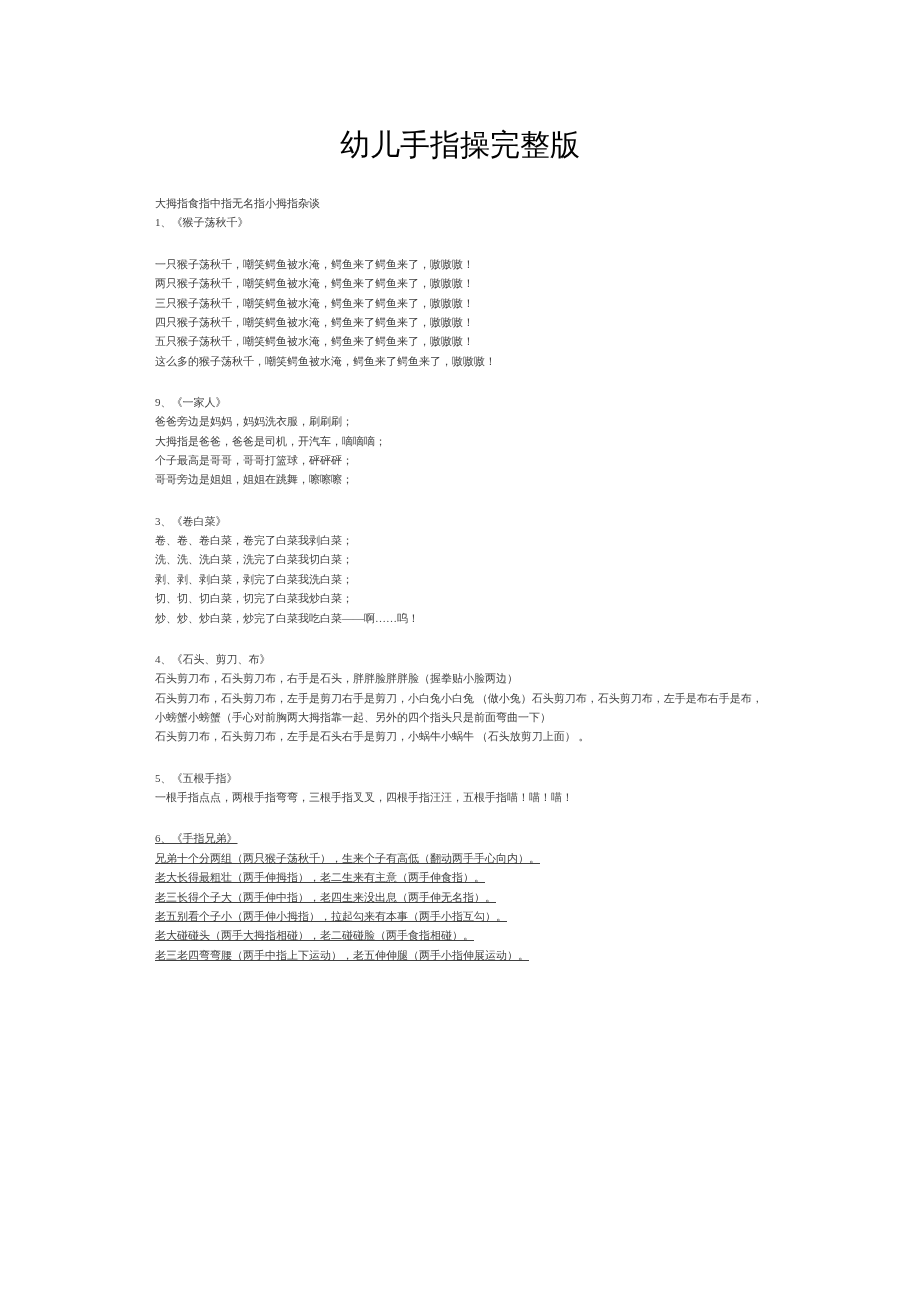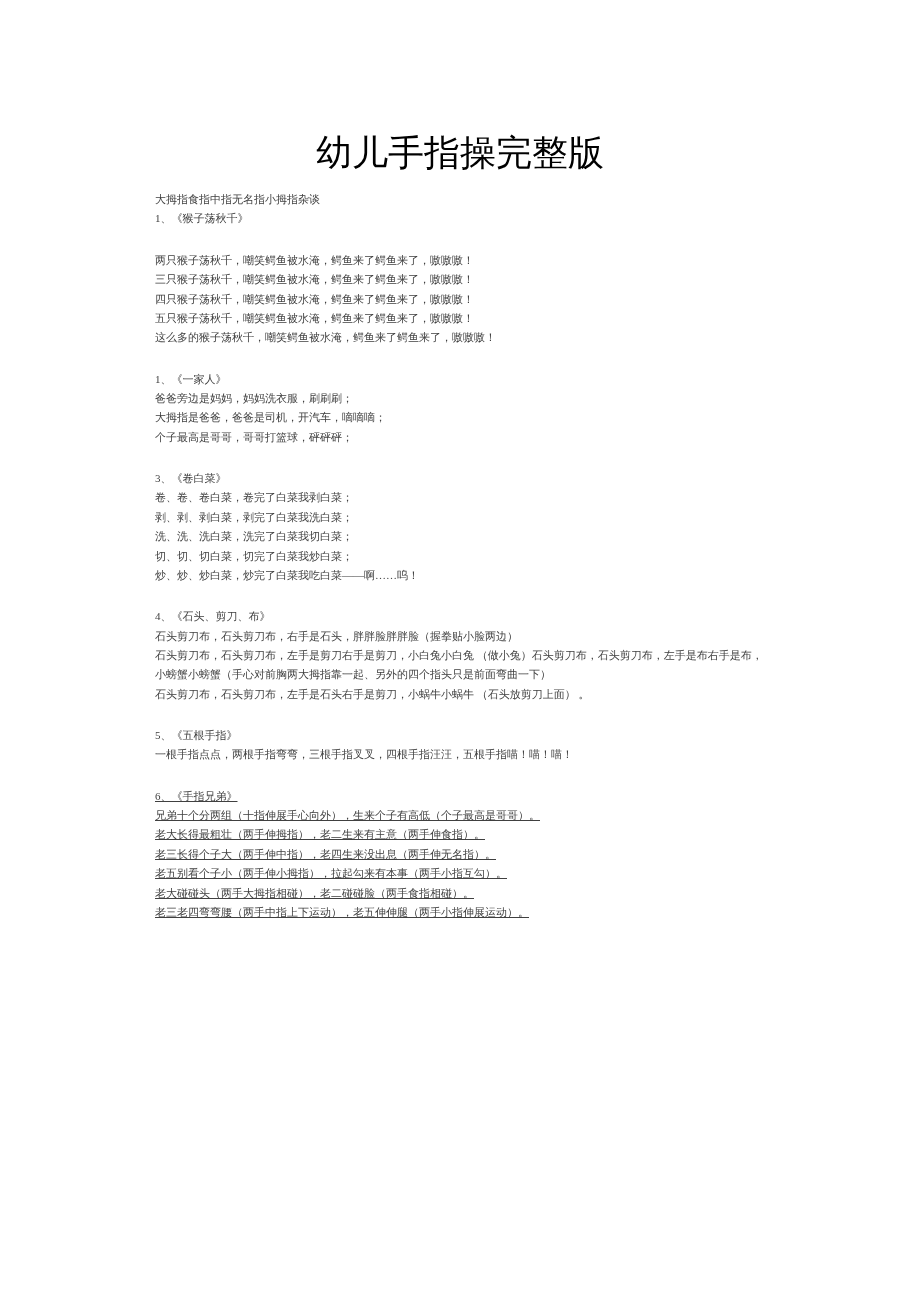--- a/index.html
+++ b/index.html
@@ -10,24 +10,24 @@
     }
     .page {
       width: 920px;
       min-height: 1302px;
       padding: 105px 155px 100px 155px;
       box-sizing: border-box;
       background: #ffffff;
     }
     .title {
       text-align: center;
-      font-size: 36px;
+      font-size: 30px;
       font-weight: normal;
       font-family: "Microsoft YaHei", "微软雅黑", sans-serif;
-      margin-bottom: 12px;
+      margin-bottom: 28px;
       color: #000;
     }
     .content {
       font-size: 11px;
       line-height: 1.76;
       color: #404040;
     }
     .para {
       margin: 0;
     }
@@ -38,58 +38,60 @@
 </head>
 <body>
 
 <div class="page">
   <h1 class="title">幼儿手指操完整版</h1>
   <div class="content">
     <p class="para">大拇指食指中指无名指小拇指杂谈</p>
 
     <p class="para">1、《猴子荡秋千》</p>
     <div class="section" style="margin-top:22px;">
+      <p class="para">一只猴子荡秋千，嘲笑鳄鱼被水淹，鳄鱼来了鳄鱼来了，嗷嗷嗷！</p>
       <p class="para">两只猴子荡秋千，嘲笑鳄鱼被水淹，鳄鱼来了鳄鱼来了，嗷嗷嗷！</p>
       <p class="para">三只猴子荡秋千，嘲笑鳄鱼被水淹，鳄鱼来了鳄鱼来了，嗷嗷嗷！</p>
       <p class="para">四只猴子荡秋千，嘲笑鳄鱼被水淹，鳄鱼来了鳄鱼来了，嗷嗷嗷！</p>
       <p class="para">五只猴子荡秋千，嘲笑鳄鱼被水淹，鳄鱼来了鳄鱼来了，嗷嗷嗷！</p>
       <p class="para">这么多的猴子荡秋千，嘲笑鳄鱼被水淹，鳄鱼来了鳄鱼来了，嗷嗷嗷！</p>
     </div>
 
     <div class="section">
-      <p class="para">1、《一家人》</p>
+      <p class="para">9、《一家人》</p>
       <p class="para">爸爸旁边是妈妈，妈妈洗衣服，刷刷刷；</p>
       <p class="para">大拇指是爸爸，爸爸是司机，开汽车，嘀嘀嘀；</p>
       <p class="para">个子最高是哥哥，哥哥打篮球，砰砰砰；</p>
+      <p class="para">哥哥旁边是姐姐，姐姐在跳舞，嚓嚓嚓；</p>
     </div>
 
     <div class="section">
       <p class="para">3、《卷白菜》</p>
       <p class="para">卷、卷、卷白菜，卷完了白菜我剥白菜；</p>
+      <p class="para">洗、洗、洗白菜，洗完了白菜我切白菜；</p>
       <p class="para">剥、剥、剥白菜，剥完了白菜我洗白菜；</p>
-      <p class="para">洗、洗、洗白菜，洗完了白菜我切白菜；</p>
       <p class="para">切、切、切白菜，切完了白菜我炒白菜；</p>
       <p class="para">炒、炒、炒白菜，炒完了白菜我吃白菜——啊……呜！</p>
     </div>
 
     <div class="section">
       <p class="para">4、《石头、剪刀、布》</p>
       <p class="para">石头剪刀布，石头剪刀布，右手是石头，胖胖脸胖胖脸（握拳贴小脸两边）</p>
       <p class="para">石头剪刀布，石头剪刀布，左手是剪刀右手是剪刀，小白兔小白兔 （做小兔）石头剪刀布，石头剪刀布，左手是布右手是布，小螃蟹小螃蟹（手心对前胸两大拇指靠一起、另外的四个指头只是前面弯曲一下）</p>
       <p class="para">石头剪刀布，石头剪刀布，左手是石头右手是剪刀，小蜗牛小蜗牛 （石头放剪刀上面） 。</p>
     </div>
 
     <div class="section">
       <p class="para">5、《五根手指》</p>
       <p class="para">一根手指点点，两根手指弯弯，三根手指叉叉，四根手指汪汪，五根手指喵！喵！喵！</p>
     </div>
 
     <div class="section" style="margin-bottom:0;text-decoration:underline;">
       <p class="para">6、《手指兄弟》</p>
-      <p class="para">兄弟十个分两组（十指伸展手心向外），生来个子有高低（个子最高是哥哥）。</p>
+      <p class="para">兄弟十个分两组（两只猴子荡秋千），生来个子有高低（翻动两手手心向内）。</p>
       <p class="para">老大长得最粗壮（两手伸拇指），老二生来有主意（两手伸食指）。</p>
       <p class="para">老三长得个子大（两手伸中指），老四生来没出息（两手伸无名指）。</p>
       <p class="para">老五别看个子小（两手伸小拇指），拉起勾来有本事（两手小指互勾）。</p>
       <p class="para">老大碰碰头（两手大拇指相碰），老二碰碰脸（两手食指相碰）。</p>
       <p class="para">老三老四弯弯腰（两手中指上下运动），老五伸伸腿（两手小指伸展运动）。</p>
     </div>
   </div>
 </div>
 
 </body></html>

